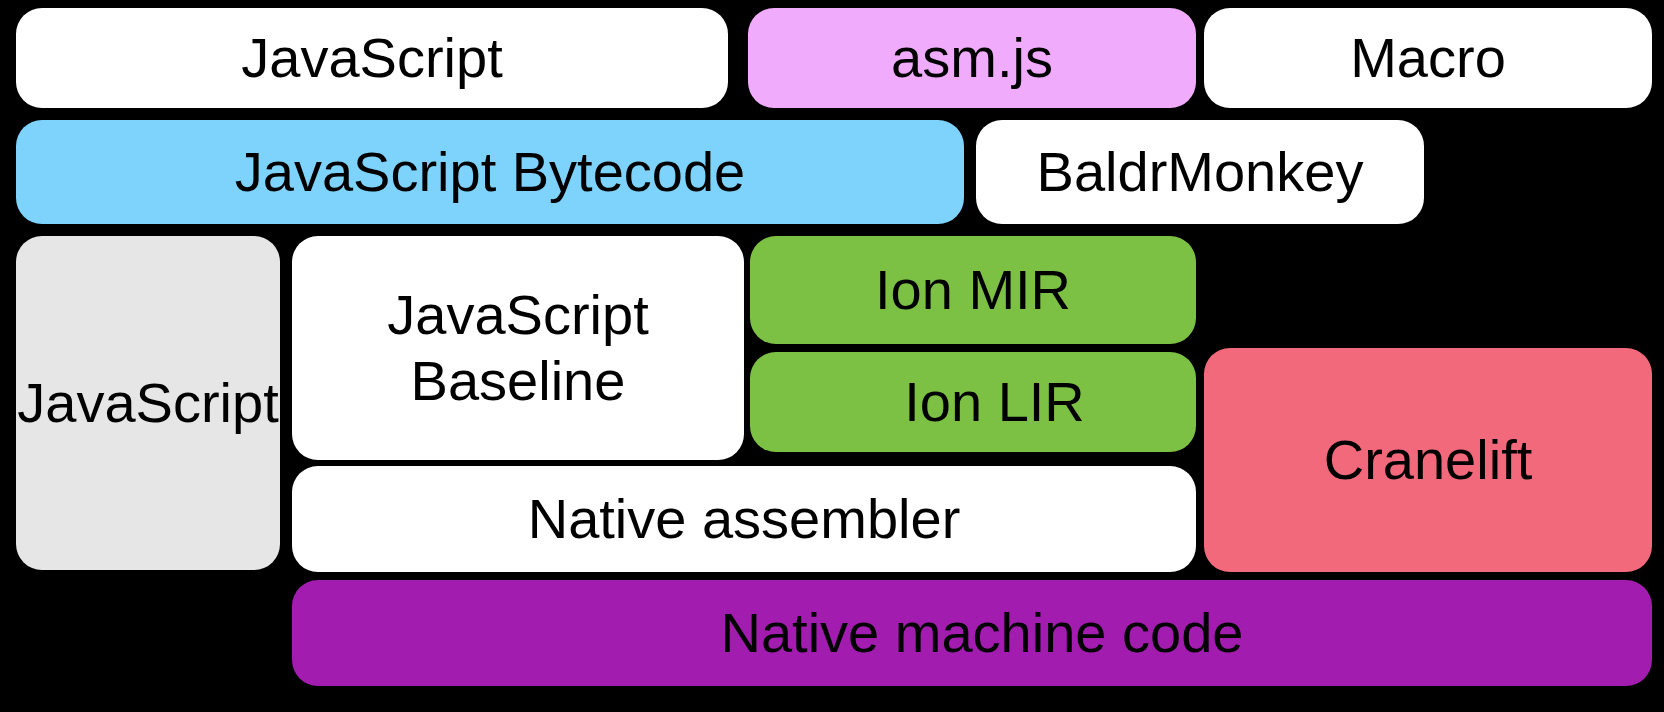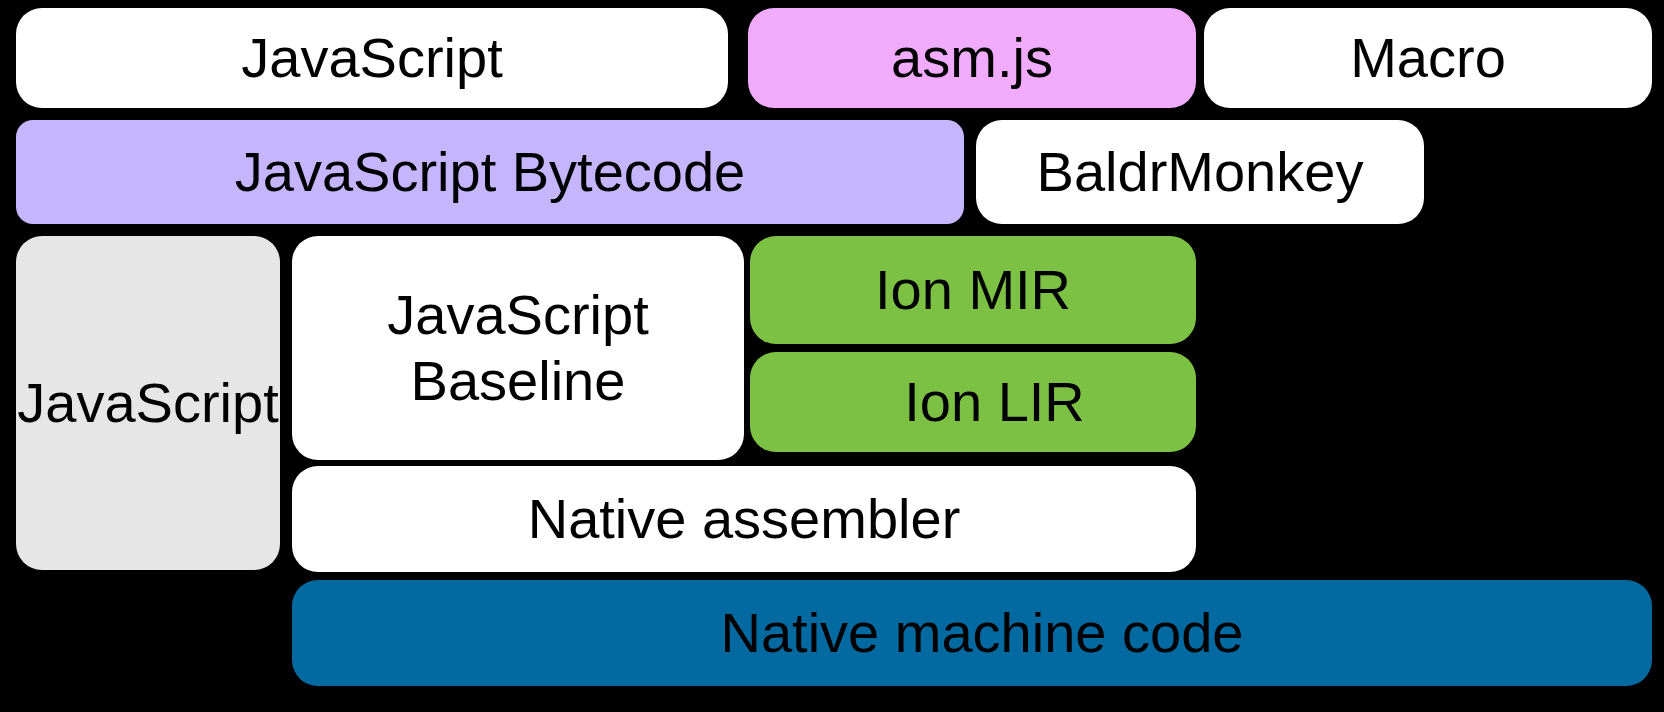--- a/index.html
+++ b/index.html
@@ -47,31 +47,32 @@
 <body>
 
 <div class="canvas">
 
   <div class="node" id="n-javascript" style="background-color: rgb(255, 255, 255);">JavaScript</div>
 
   <div class="node" id="n-asmjs" style="background-color: #f0abfc;">asm.js</div>
 
   <div class="node" id="n-wasm" style="background-color: rgb(255, 255, 255);">Macro</div>
 
-  <div class="node" id="n-bytecode" style="background-color: #c4b5fd; border-radius: 17px;">JavaScript Bytecode</div>
+  <div class="node" id="n-bytecode" style="background-color: #7dd3fc;">JavaScript Bytecode</div>
 
   <div class="node" id="n-baldrmonkey" style="background-color: rgb(255, 255, 255);">BaldrMonkey</div>
 
   <div class="node" id="n-interpreter" style="background-color: rgb(230, 230, 230);">JavaScript</div>
 
   <div class="node" id="n-baseline" style="background-color: rgb(255, 255, 255);">JavaScript
 Baseline</div>
 
   <div class="node" id="n-ionmir" style="background-color: rgb(124, 193, 67);">Ion MIR</div>
 
   <div class="node" id="n-ionlir" style="background-color: rgb(124, 193, 67);">Ion LIR</div>
 
+  <div class="node" id="n-cranelift" style="background-color: rgb(242, 105, 124);">Cranelift</div>
 
   <div class="node" id="n-macroasm" style="background-color: rgb(255, 255, 255);">Native assembler</div>
 
-  <div class="node" id="n-native" style="background-color: #0369a1; padding-left: 20px;">Native machine code</div>
+  <div class="node" id="n-native" style="background-color: #a21caf; padding-left: 20px;">Native machine code</div>
 
 </div>
 
 </body></html>

